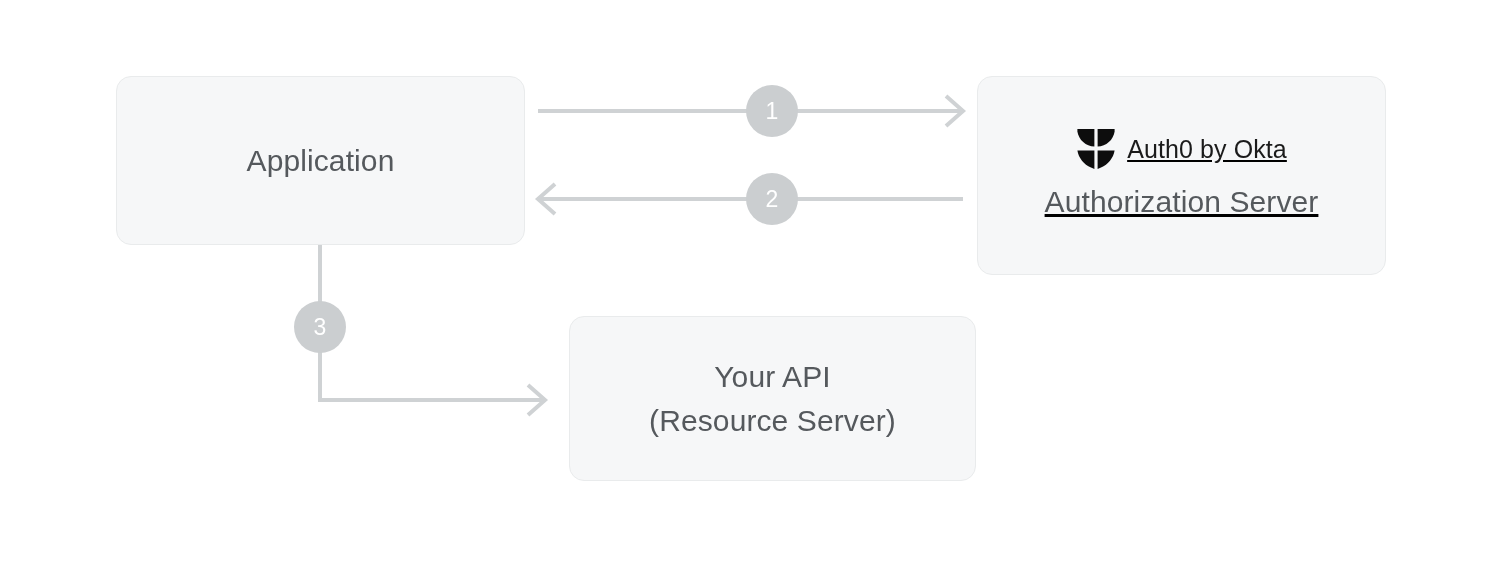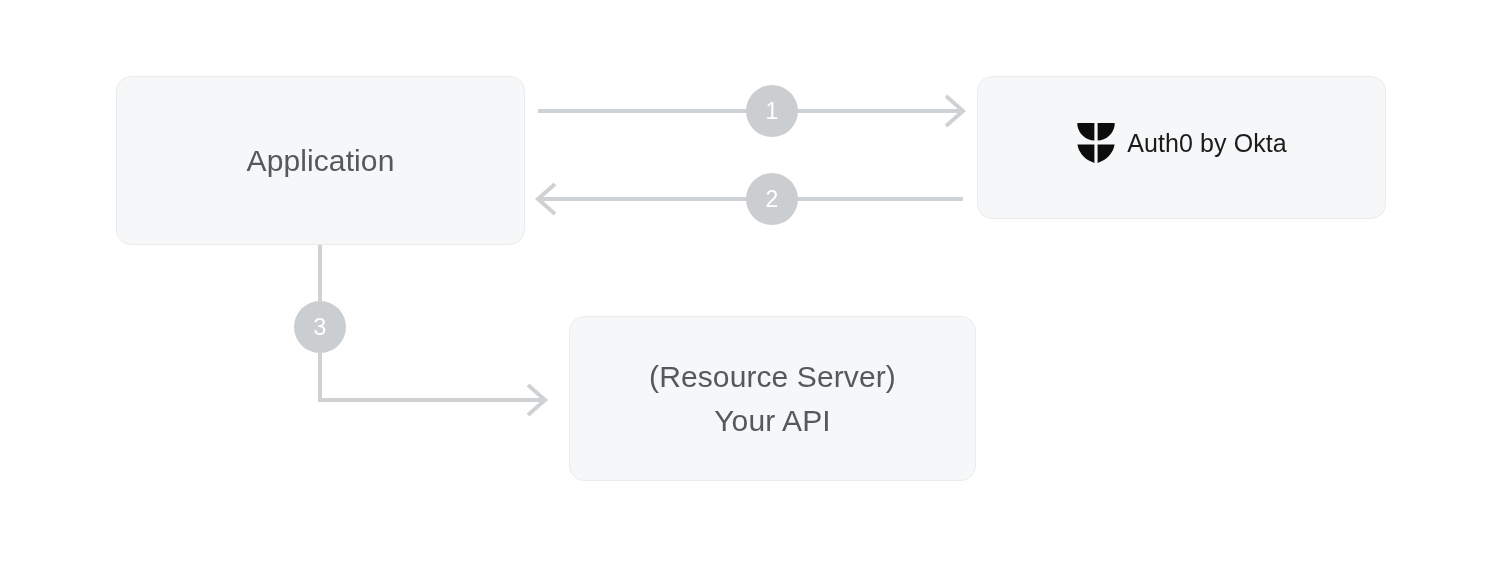--- a/index.html
+++ b/index.html
@@ -30,21 +30,21 @@
     justify-content: center;
   }
   .node-line {
     color: #55595d;
     font-size: 30px;
     line-height: 44px;
     letter-spacing: 0.1px;
     white-space: nowrap;
   }
   #node-application { left: 116px; top: 76px; width: 409px; height: 169px; }
-  #node-auth-server { left: 977px; top: 76px; width: 409px; height: 143px; }
+  #node-auth-server { left: 977px; top: 76px; width: 409px; height: 199px; text-decoration: underline; }
   #node-your-api    { left: 569px; top: 316px; width: 407px; height: 165px; }
 
   .brand-row {
     display: flex;
     align-items: center;
     gap: 11px;
     margin-bottom: 10px;
   }
   .brand-logo {
     width: 40px;
@@ -134,25 +134,26 @@
         <path fill="#0d0d0d" d="M1.4 1.0 L18.4 1.0 L18.4 18.6 C9.9 18.4 2.6 12.0 1.4 3.6 Z"></path>
 
         <path fill="#0d0d0d" d="M38.6 1.0 L21.6 1.0 L21.6 18.6 C30.1 18.4 37.4 12.0 38.6 3.6 Z"></path>
 
         <path fill="#0d0d0d" d="M1.4 22.5 C2.6 30.0 7.9 36.4 15.0 39.6 L18.4 41.0 L18.4 22.5 C11.5 22.6 5.2 22.6 1.4 22.5 Z"></path>
 
         <path fill="#0d0d0d" d="M38.6 22.5 C37.4 30.0 32.1 36.4 25.0 39.6 L21.6 41.0 L21.6 22.5 C28.5 22.6 34.8 22.6 38.6 22.5 Z"></path>
       </svg>
       <div class="brand-text">Auth0 by Okta</div>
     </div>
+    <div class="node-line">Authorization Server</div>
   </div>
 
   <div class="node-box" id="node-your-api">
+    <div class="node-line">Your API</div>
     <div class="node-line">(Resource Server)</div>
-    <div class="node-line">Your API</div>
   </div>
 
   <div class="step-marker" id="step-1">
     <span class="step-num">1</span>
   </div>
   <div class="step-marker" id="step-2">
     <span class="step-num">2</span>
   </div>
   <div class="step-marker" id="step-3">
     <span class="step-num">3</span>

